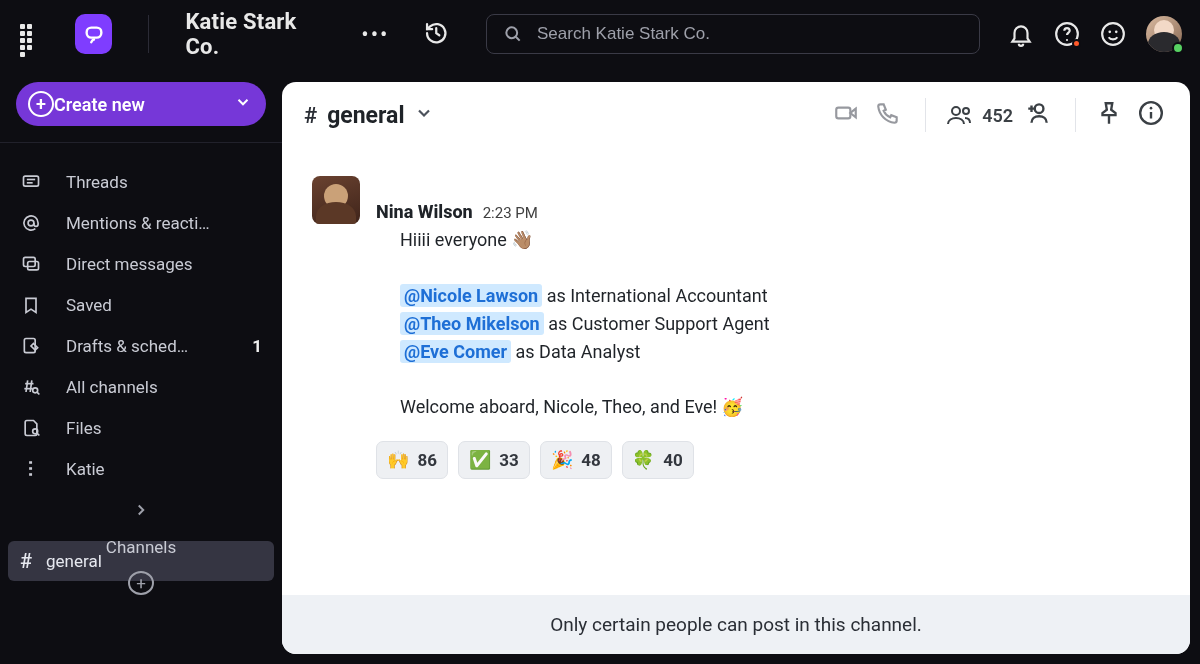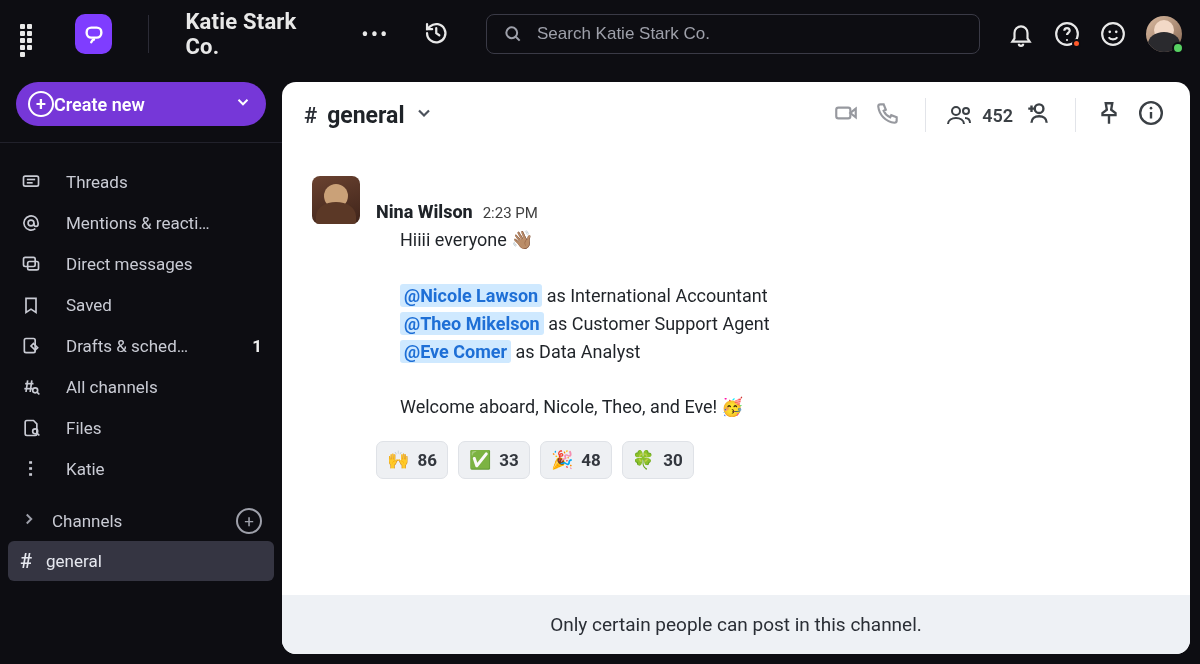--- a/index.html
+++ b/index.html
@@ -40,21 +40,21 @@
 
   .navlist { display: flex; flex-direction: column; gap: 2px; padding: 0 8px; }
   .navitem { height: 39px; display: flex; align-items: flex-end; gap: 24px; padding: 0 12px; border-radius: 6px; cursor: pointer; color: #c9cbd4; font-size: 17px; }
   .navitem .ico { width: 22px; display:flex; align-items:center; justify-content:center; color:#c9cbd4;}
   .navitem .ico svg{width:20px;height:20px;}
   .navitem .txt { flex: 1; white-space: nowrap; overflow: hidden; text-overflow: ellipsis; }
   .navitem .badge { font-weight: 700; color: #f0f0f0; }
   .more-dots { font-size: 18px; font-weight: 900; transform: rotate(90deg); display:inline-block;}
 
   .section { margin-top: 22px; padding: 0 8px; }
-  .section .sec-head { height: 40px; display: flex; align-items: center; padding: 0 12px; gap: 14px; color:#c9cbd4; font-size:17px;}
+  .section .sec-head { height: 40px; display: flex; align-items: center; padding: 0 12px; gap: 14px; color:#c9cbd4; font-size:17px;flex-direction:column;}
   .section .sec-head .chev svg{width:18px;height:18px;color:#9ea0aa;}
   .section .sec-head .lbl { flex:1; }
   .section .sec-head .addbtn{width:26px;height:26px;border:2px solid #9ea0aa;border-radius:50%;display:flex;align-items:center;justify-content:center;cursor:pointer;color:#9ea0aa;}
   .chan-item{height:40px;display:flex;align-items:center;gap:14px;padding:0 12px;border-radius:6px;cursor:pointer;color:#e6e8ef;font-size:17px;}
   .chan-item.active{background:#353542;}
 
   
   .main { flex: 1; display: flex; flex-direction: column; background: #fff; color: #1f2328; border-radius: 14px; margin: 14px 10px 10px 0; overflow: hidden; }
   .chan-header { height: 66px; display: flex; align-items: center; padding: 0 22px; gap: 12px;}
   .chan-title { display: flex; align-items: center; gap: 10px; font-size: 23px; font-weight: 700; cursor: pointer; }
@@ -335,21 +335,21 @@
               <div class="react">
                   <span class="emo">✅</span>
                   <span>33</span>
                 </div>
               <div class="react">
                   <span class="emo">🎉</span>
                   <span>48</span>
                 </div>
               <div class="react">
                   <span class="emo">🍀</span>
-                  <span>30</span>
+                  <span>40</span>
                 </div>
             </div>
           </div>
         </div>
       </div>
 
       <div class="banner">Only certain people can post in this channel.</div>
     </div>
   </div>
 </div>

